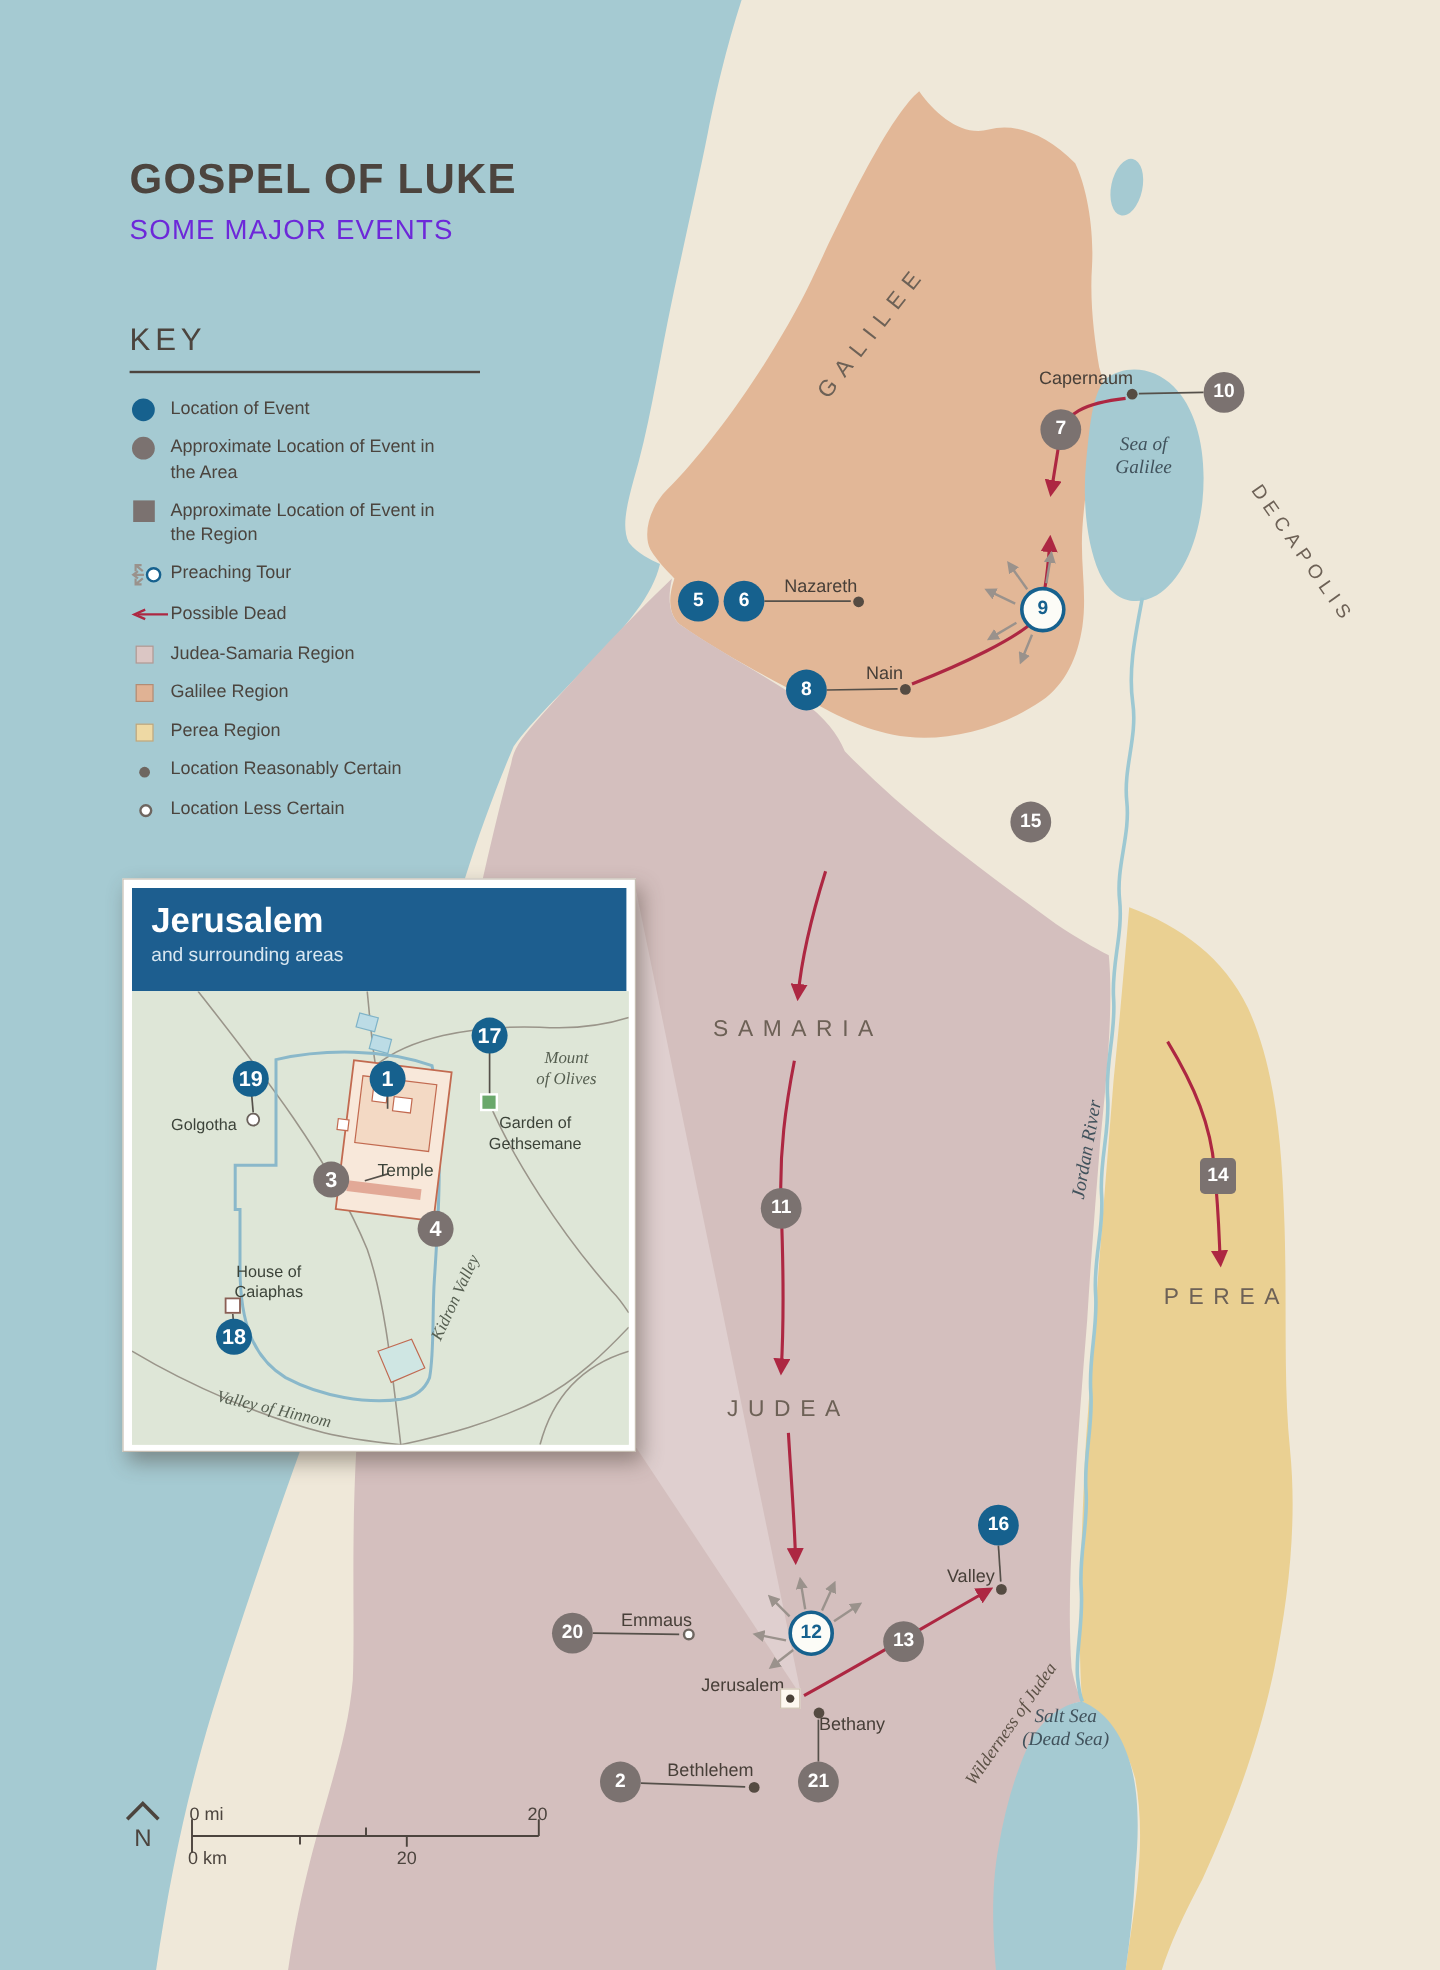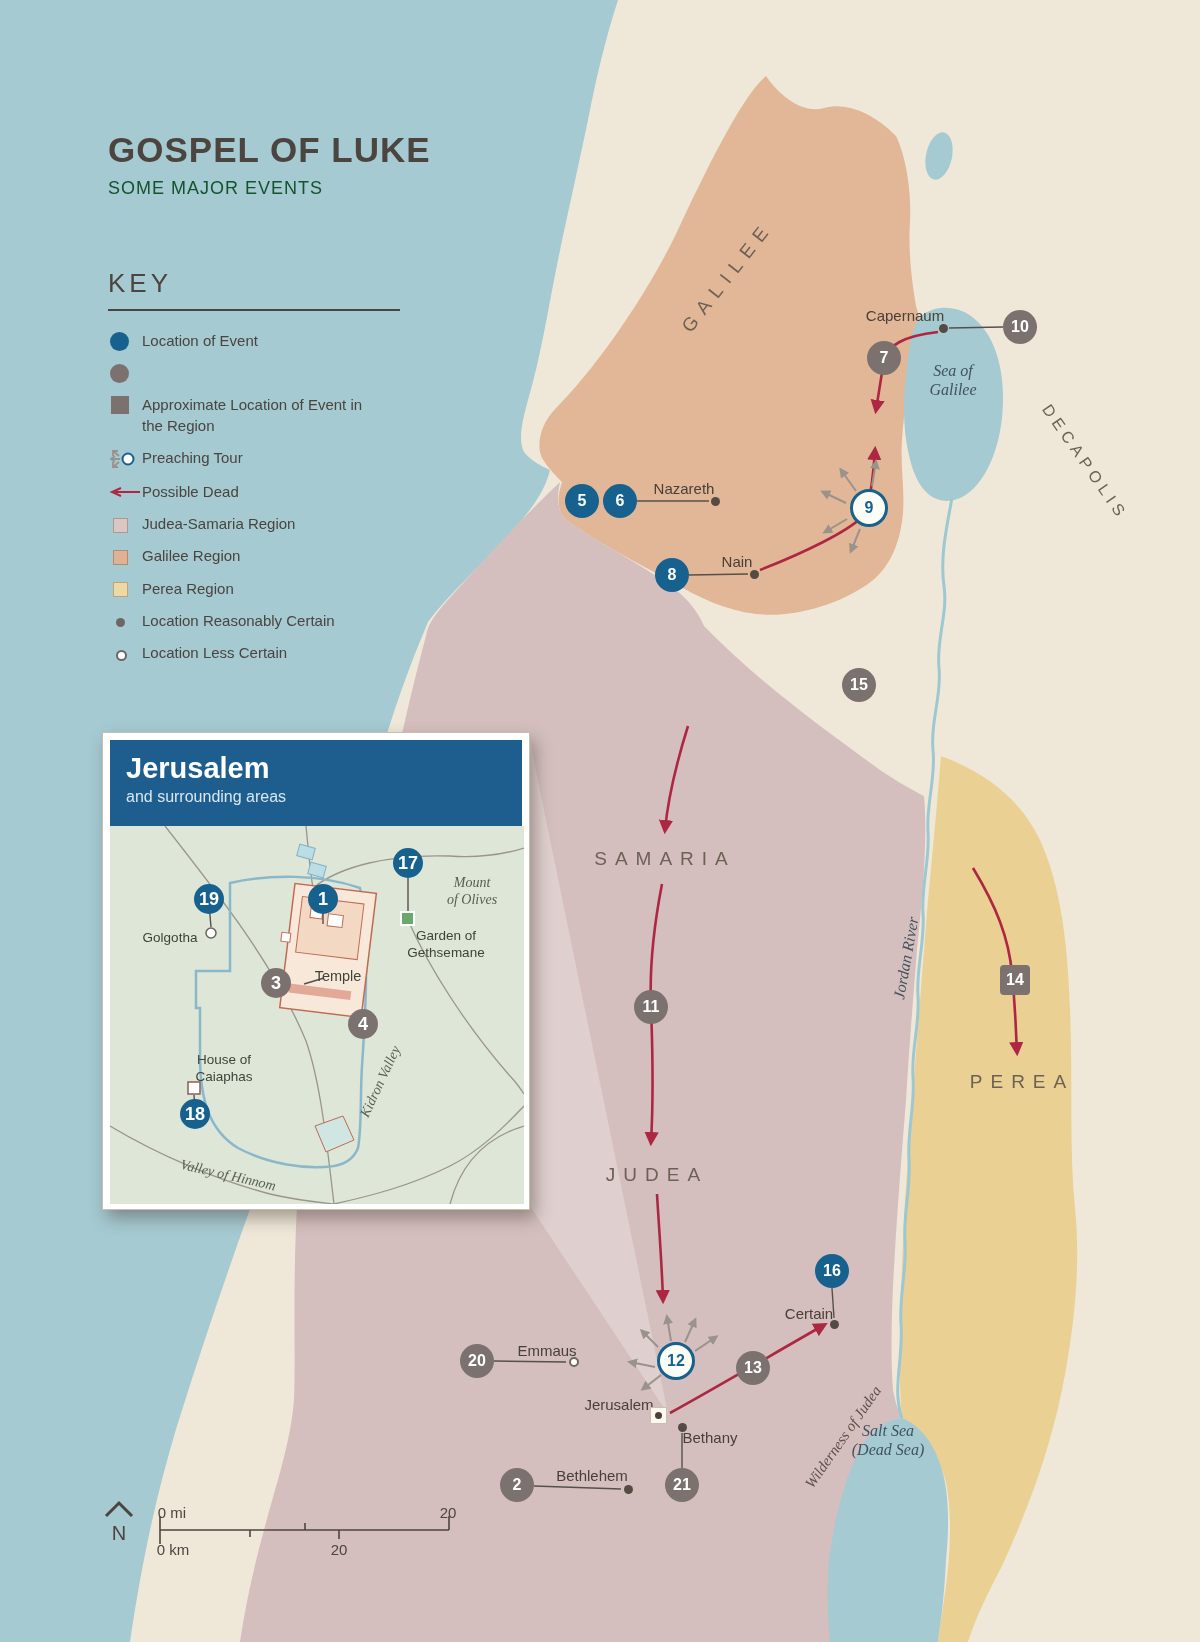--- a/index.html
+++ b/index.html
@@ -3,21 +3,21 @@
 <meta charset="utf-8">
 <style>
   html,body{margin:0;padding:0;background:#888;}
   #stage{position:relative;width:1200px;height:1642px;overflow:hidden;background:#a5cad2;
          font-family:"Liberation Sans",sans-serif;}
   #base-art{position:absolute;left:0;top:0;}
 
   
   #title-block{position:absolute;left:108px;top:130px;}
   #page-title{font-size:35px;font-weight:bold;color:#4c443e;letter-spacing:1px;margin:0;}
-  #page-subtitle{font-size:18px;color:#14532d;letter-spacing:1px;margin-top:8px;}
+  #page-subtitle{font-size:23px;color:#6d28d9;letter-spacing:1px;margin-top:8px;}
   #key-block{position:absolute;left:108px;top:268px;width:300px;}
   #key-heading{font-size:26px;letter-spacing:4px;color:#4c443e;}
   #key-rule{border-top:2px solid #4c443e;margin:10px 0 20px 0;width:292px;}
   .key-row{display:flex;align-items:flex-start;margin-bottom:12px;}
   .key-ic{width:34px;flex:0 0 34px;display:flex;justify-content:flex-start;align-items:center;min-height:20px;}
   .key-label{font-size:15px;color:#4b443e;line-height:1.35;max-width:240px;}
   .ic-event{width:19px;height:19px;border-radius:50%;background:#16618e;margin-left:2px;}
   .ic-area{width:19px;height:19px;border-radius:50%;background:#7b7270;margin-left:2px;}
   .ic-region{width:18px;height:18px;background:#7b7270;margin-left:3px;}
   .ic-swatch{width:13px;height:13px;border:1px solid rgba(90,70,60,.35);margin-left:5px;margin-top:2px;}
@@ -188,20 +188,21 @@
         <div class="key-row">
           <span class="key-ic">
             <span class="ic-event"></span>
           </span>
           <span class="key-label">Location of Event</span>
         </div>
         <div class="key-row">
           <span class="key-ic">
             <span class="ic-area"></span>
           </span>
+          <span class="key-label">Approximate Location of Event in the Area</span>
         </div>
         <div class="key-row">
           <span class="key-ic">
             <span class="ic-region"></span>
           </span>
           <span class="key-label">Approximate Location of Event in the Region</span>
         </div>
         <div class="key-row">
           <span class="key-ic">
             <svg width="30" height="22" viewBox="0 0 30 22" fill="none" stroke="#9a928c" stroke-width="1.8">
@@ -334,21 +335,21 @@
       <div class="lbl region" style="left: 1022px; top: 1082px;">PEREA</div>
       <div class="lbl water" style="left: 953px; top: 380px;">Sea of
 Galilee</div>
       <div class="lbl water" style="left: 906px; top: 958px; transform: translate(-50%, -50%) rotate(-80deg);">Jordan River</div>
       <div class="lbl water dark" style="left: 843px; top: 1437px; transform: translate(-50%, -50%) rotate(-55deg);">Wilderness of Judea</div>
       <div class="lbl water" style="left: 888px; top: 1440px;">Salt Sea
 (Dead Sea)</div>
       <div class="lbl place" style="left: 905px; top: 316px;">Capernaum</div>
       <div class="lbl place" style="left: 684px; top: 489px;">Nazareth</div>
       <div class="lbl place" style="left: 737px; top: 562px;">Nain</div>
-      <div class="lbl place" style="left: 809px; top: 1314px;">Certain</div>
+      <div class="lbl place" style="left: 809px; top: 1314px;">Valley</div>
       <div class="lbl place" style="left: 547px; top: 1351px;">Emmaus</div>
       <div class="lbl place" style="left: 619px; top: 1405px;">Jerusalem</div>
       <div class="lbl place" style="left: 710px; top: 1438px;">Bethany</div>
       <div class="lbl place" style="left: 592px; top: 1476px;">Bethlehem</div>
       <div class="dot dot-filled" style="left: 943px; top: 328px;"></div>
       <div class="dot dot-filled" style="left: 715px; top: 501px;"></div>
       <div class="dot dot-filled" style="left: 754px; top: 574px;"></div>
       <div class="dot dot-filled" style="left: 834px; top: 1324px;"></div>
       <div class="dot dot-open" style="left: 574px; top: 1362px;"></div>
       <div class="dot dot-square" style="left: 659px; top: 1416px;"></div>

